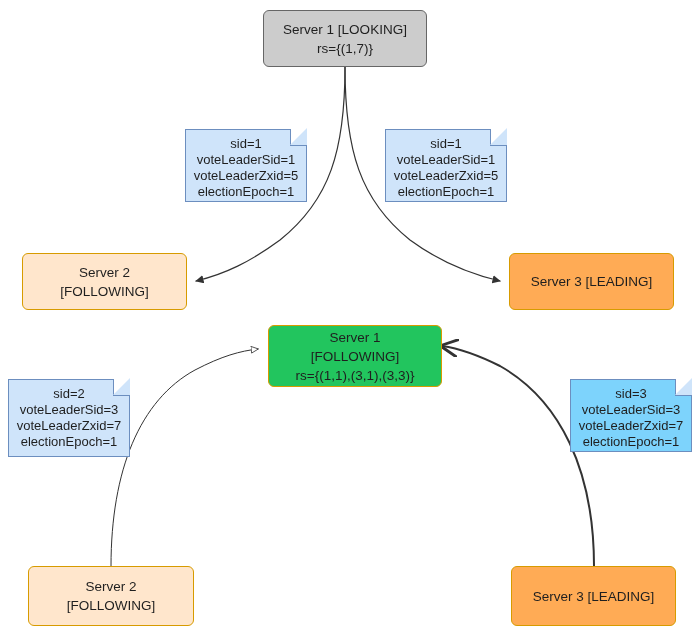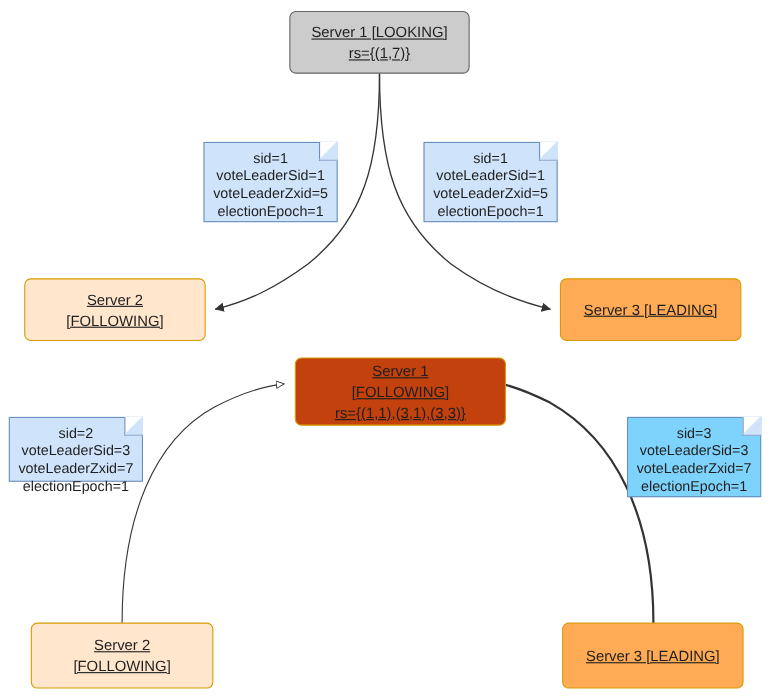--- a/index.html
+++ b/index.html
@@ -34,21 +34,20 @@
     justify-content: center;
     text-align: center;
     color: #1f1f1f;
     font-size: 13.5px;
     line-height: 19px;
     z-index: 3;
   }
   .node .line {
     display: block;
     white-space: nowrap;
-    text-decoration: underline;
   }
   .note {
     position: absolute;
     box-sizing: border-box;
     background: #cfe4fa;
     border: 1px solid #6c8ebf;
     color: #1f1f1f;
     font-size: 13px;
     line-height: 16px;
     text-align: center;
@@ -111,21 +110,21 @@
         <span class="line">Server 1 [LOOKING]</span>
         <span class="line">rs={(1,7)}</span>
       </div>
       <div class="node" style="left: 22px; top: 253px; width: 165px; height: 57px; background: rgb(255, 230, 204); border: 1px solid rgb(215, 155, 0);">
         <span class="line">Server 2</span>
         <span class="line">[FOLLOWING]</span>
       </div>
       <div class="node" style="left: 509px; top: 253px; width: 165px; height: 57px; background: rgb(255, 171, 85); border: 1px solid rgb(215, 155, 0);">
         <span class="line">Server 3 [LEADING]</span>
       </div>
-      <div class="node" style="left: 268px; top: 325px; width: 192px; height: 62px; background: #c2410c; border: 1px solid rgb(215, 155, 0);">
+      <div class="node" style="left: 268px; top: 325px; width: 174px; height: 62px; background: #22c55e; border: 1px solid rgb(215, 155, 0);">
         <span class="line">Server 1</span>
         <span class="line">[FOLLOWING]</span>
         <span class="line">rs={(1,1),(3,1),(3,3)}</span>
       </div>
       <div class="node" style="left: 28px; top: 566px; width: 166px; height: 60px; background: rgb(255, 230, 204); border: 1px solid rgb(215, 155, 0);">
         <span class="line">Server 2</span>
         <span class="line">[FOLLOWING]</span>
       </div>
       <div class="node" style="left: 511px; top: 566px; width: 165px; height: 60px; background: rgb(255, 171, 85); border: 1px solid rgb(215, 155, 0);">
         <span class="line">Server 3 [LEADING]</span>
@@ -139,21 +138,21 @@
         <span class="line">voteLeaderZxid=5</span>
         <span class="line">electionEpoch=1</span>
       </div>
       <div class="note" style="left: 385px; top: 129px; width: 122px; height: 73px; background: rgb(207, 228, 250); border-color: rgb(108, 142, 191);">
         <span class="fold"></span>
         <span class="line">sid=1</span>
         <span class="line">voteLeaderSid=1</span>
         <span class="line">voteLeaderZxid=5</span>
         <span class="line">electionEpoch=1</span>
       </div>
-      <div class="note" style="left: 8px; top: 379px; width: 122px; height: 59px; background: rgb(207, 228, 250); border-color: rgb(108, 142, 191);">
+      <div class="note" style="left: 8px; top: 379px; width: 122px; height: 78px; background: rgb(207, 228, 250); border-color: rgb(108, 142, 191);">
         <span class="fold"></span>
         <span class="line">sid=2</span>
         <span class="line">voteLeaderSid=3</span>
         <span class="line">voteLeaderZxid=7</span>
         <span class="line">electionEpoch=1</span>
       </div>
       <div class="note" style="left: 570px; top: 379px; width: 122px; height: 73px; background: #7dd3fc; border-color: rgb(108, 142, 191);">
         <span class="fold"></span>
         <span class="line">sid=3</span>
         <span class="line">voteLeaderSid=3</span>

